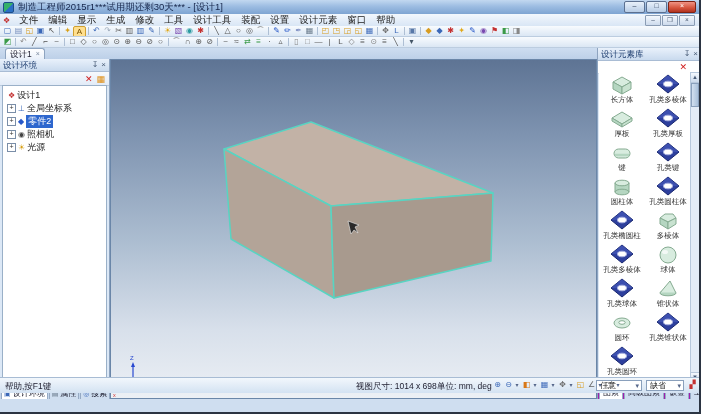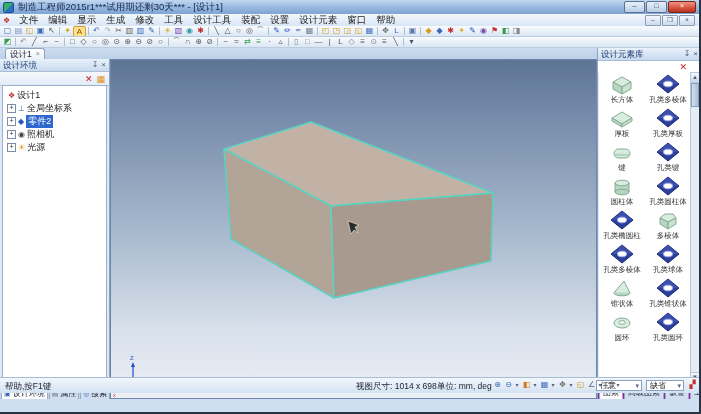--- a/index.html
+++ b/index.html
@@ -313,54 +313,63 @@
               <polygon points="12,1 23,10 12,19 1,10" fill="#2d3f9d" stroke="#19276f"></polygon>
               <polygon points="12,1 23,10 1,10" fill="#4d62c4" opacity=".5"></polygon>
               <ellipse cx="12" cy="10" rx="4.5" ry="2.8" fill="#fff" stroke="#aab2e0"></ellipse>
             </svg>
           </div>
           <div class="llabel">孔类多棱体</div>
         </div>
         <div class="cell">
           <div class="licon">
             <svg width="24" height="21" viewBox="0 0 24 21">
+              <circle cx="12" cy="11" r="8" fill="#d8ecdf" stroke="#85ab91" stroke-width="1" stroke-linejoin="round"></circle>
+              <ellipse cx="9" cy="8" rx="3" ry="2" fill="#ffffff" opacity=".7"></ellipse>
+            </svg>
+          </div>
+          <div class="llabel">球体</div>
+        </div>
+        <div class="cell">
+          <div class="licon">
+            <svg width="24" height="21" viewBox="0 0 24 21">
               <polygon points="12,1 23,10 12,19 1,10" fill="#2d3f9d" stroke="#19276f"></polygon>
               <polygon points="12,1 23,10 1,10" fill="#4d62c4" opacity=".5"></polygon>
               <ellipse cx="12" cy="10" rx="4.5" ry="2.8" fill="#fff" stroke="#aab2e0"></ellipse>
             </svg>
           </div>
           <div class="llabel">孔类球体</div>
         </div>
         <div class="cell">
           <div class="licon">
             <svg width="24" height="21" viewBox="0 0 24 21">
               <ellipse cx="12" cy="15" rx="8" ry="2.8" fill="#b5d6c1" stroke="#85ab91" stroke-width="1" stroke-linejoin="round"></ellipse>
               <path d="M4.3,14.5 L14,3 L19.7,14.5" fill="#d8ecdf" stroke="#85ab91" stroke-width="1" stroke-linejoin="round"></path>
             </svg>
           </div>
           <div class="llabel">锥状体</div>
         </div>
         <div class="cell">
           <div class="licon">
             <svg width="24" height="21" viewBox="0 0 24 21">
-              <polygon points="12,1 23,10 12,19 1,10" fill="#2d3f9d" stroke="#19276f"></polygon>
-              <polygon points="12,1 23,10 1,10" fill="#4d62c4" opacity=".5"></polygon>
-              <ellipse cx="12" cy="10" rx="4.5" ry="2.8" fill="#fff" stroke="#aab2e0"></ellipse>
-            </svg>
-          </div>
-          <div class="llabel">孔类锥状体</div>
-        </div>
-        <div class="cell">
-          <div class="licon">
-            <svg width="24" height="21" viewBox="0 0 24 21">
               <ellipse cx="12" cy="11" rx="8" ry="5" fill="#d8ecdf" stroke="#85ab91" stroke-width="1" stroke-linejoin="round"></ellipse>
               <ellipse cx="12" cy="10.5" rx="3.2" ry="1.8" fill="#ffffff" stroke="#85ab91" stroke-width="1" stroke-linejoin="round"></ellipse>
             </svg>
           </div>
           <div class="llabel">圆环</div>
+        </div>
+        <div class="cell">
+          <div class="licon">
+            <svg width="24" height="21" viewBox="0 0 24 21">
+              <polygon points="12,1 23,10 12,19 1,10" fill="#2d3f9d" stroke="#19276f"></polygon>
+              <polygon points="12,1 23,10 1,10" fill="#4d62c4" opacity=".5"></polygon>
+              <ellipse cx="12" cy="10" rx="4.5" ry="2.8" fill="#fff" stroke="#aab2e0"></ellipse>
+            </svg>
+          </div>
+          <div class="llabel">孔类锥状体</div>
         </div>
         <div class="cell">
           <div class="licon">
             <svg width="24" height="21" viewBox="0 0 24 21">
               <polygon points="12,1 23,10 12,19 1,10" fill="#2d3f9d" stroke="#19276f"></polygon>
               <polygon points="12,1 23,10 1,10" fill="#4d62c4" opacity=".5"></polygon>
               <ellipse cx="12" cy="10" rx="4.5" ry="2.8" fill="#fff" stroke="#aab2e0"></ellipse>
             </svg>
           </div>
           <div class="llabel">孔类圆环</div>

